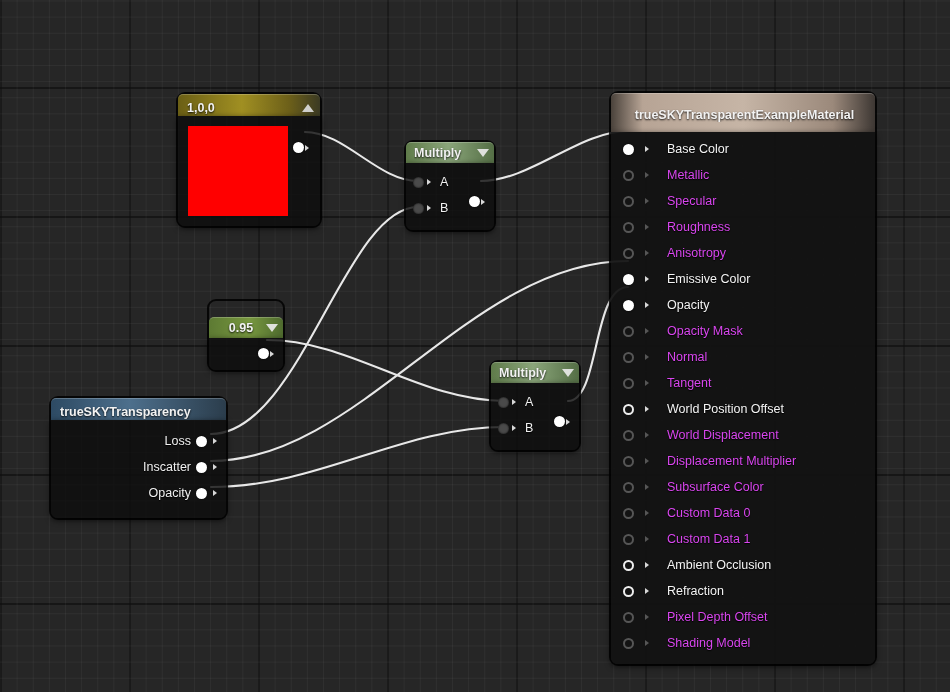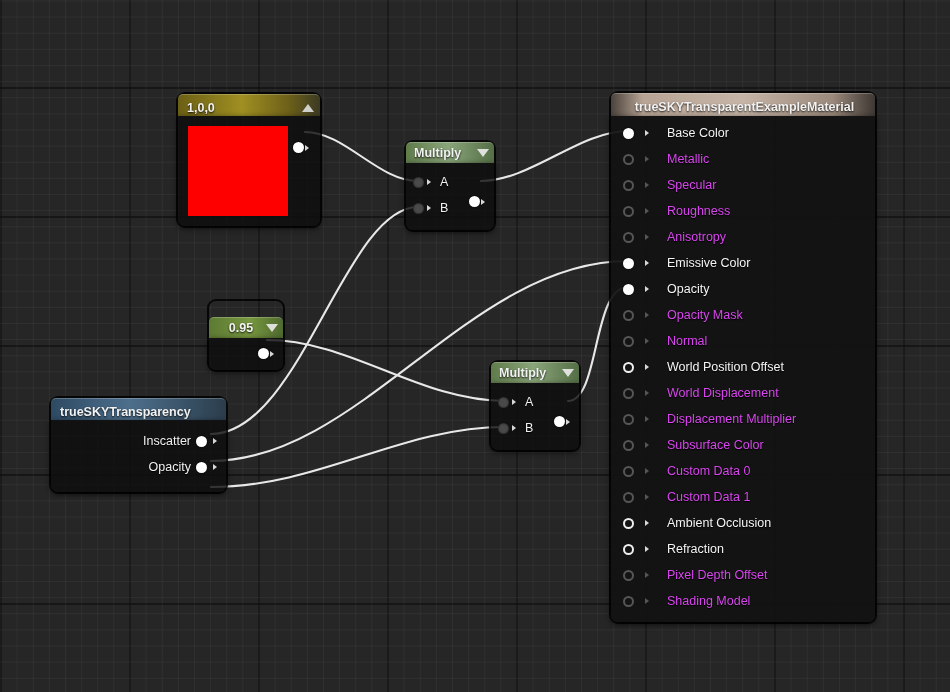--- a/index.html
+++ b/index.html
@@ -103,21 +103,21 @@
     background:linear-gradient(to right,#2d4a63 0%,#4d6f8c 45%,#2b3d4c 100%);
   }
   #nodeTsky .body{padding:8px 0 12px 0;}
   .tskyrow{height:26px;display:flex;align-items:center;justify-content:flex-end;
            padding-right:9px;gap:5px;}
   .tskyrow .lbl{font-size:12.5px;color:#f0f0f0;text-shadow:0 1px 1px #000;}
 
   
   #nodeMat{left:611px;top:93px;width:264px;}
   #nodeMat .titlebar{
-    height:23px;justify-content:flex-start;
+    height:39px;justify-content:flex-start;
     background:linear-gradient(to right,#4a423b 0%,#b7a495 12%,#c6b5a6 50%,#9b897b 84%,#3d3733 100%);
     font-size:12.5px;
   }
   #nodeMat .titlebar .ttl{text-align:center;}
   #nodeMat .body{background:rgba(18,18,18,0.94);padding:4px 0 8px 0;}
   .matrow{height:26px;display:flex;align-items:center;padding-left:12px;gap:10px;}
   .matrow .lbl{font-size:12.5px;margin-left:8px;text-shadow:0 1px 1px #000;}
   .matrow.on .lbl{color:#f4f4f4;}
   .matrow.off .lbl{color:#d946ef;}
 </style>
@@ -220,20 +220,25 @@
     </div>
   </div>
 
   <div class="node" id="nodeTsky">
     <div class="frame"></div>
     <div class="titlebar">
       <span class="ttl">trueSKYTransparency</span>
     </div>
     <div class="body">
       <div class="tskyrow">
+        <span class="lbl">Loss</span>
+        <span class="pin-dot"></span>
+        <span class="pin-arrow"></span>
+      </div>
+      <div class="tskyrow">
         <span class="lbl">Inscatter</span>
         <span class="pin-dot"></span>
         <span class="pin-arrow"></span>
       </div>
       <div class="tskyrow">
         <span class="lbl">Opacity</span>
         <span class="pin-dot"></span>
         <span class="pin-arrow"></span>
       </div>
     </div>
@@ -283,20 +288,25 @@
         <div class="matrow off">
           <span class="pin-ring dim"></span>
           <span class="pin-arrow dim"></span>
           <span class="lbl">Opacity Mask</span>
         </div>
         <div class="matrow off">
           <span class="pin-ring dim"></span>
           <span class="pin-arrow dim"></span>
           <span class="lbl">Normal</span>
         </div>
+        <div class="matrow off">
+          <span class="pin-ring dim"></span>
+          <span class="pin-arrow dim"></span>
+          <span class="lbl">Tangent</span>
+        </div>
         <div class="matrow on">
           <span class="pin-ring"></span>
           <span class="pin-arrow"></span>
           <span class="lbl">World Position Offset</span>
         </div>
         <div class="matrow off">
           <span class="pin-ring dim"></span>
           <span class="pin-arrow dim"></span>
           <span class="lbl">World Displacement</span>
         </div>

